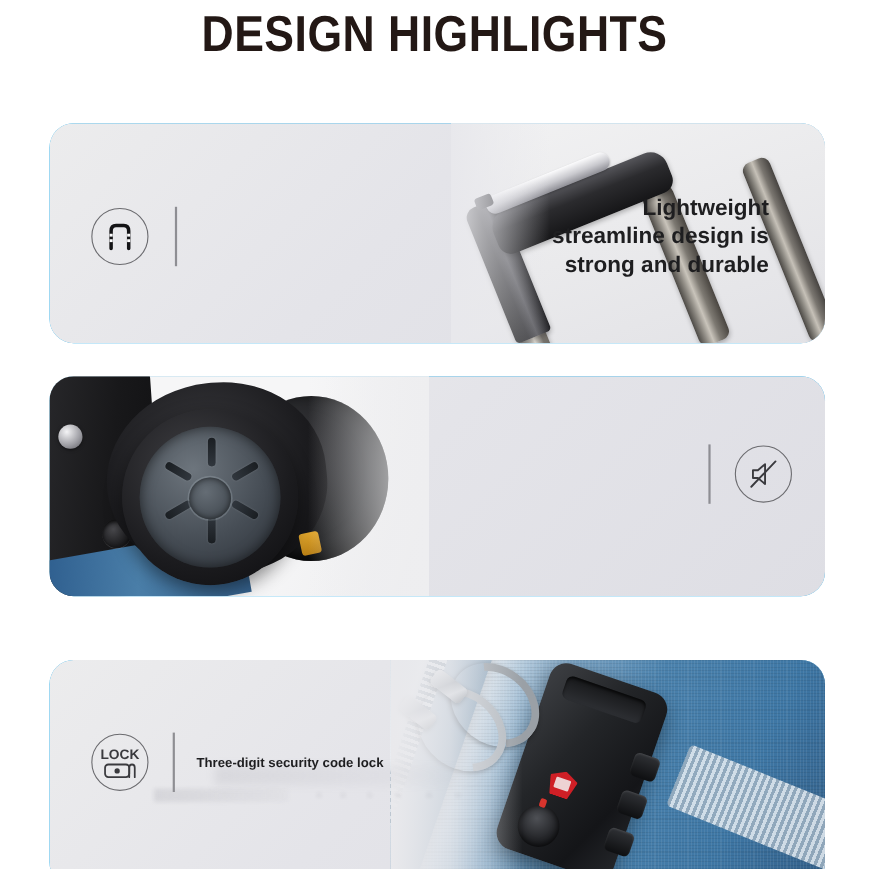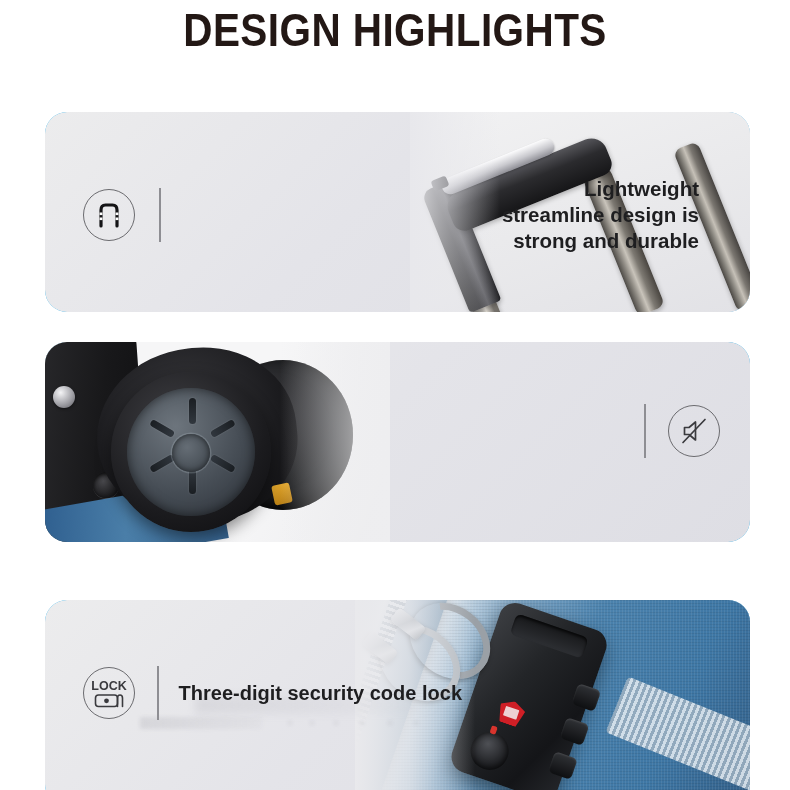--- a/index.html
+++ b/index.html
@@ -87,21 +87,21 @@
   #info-2{right:30px;top:62px;}
   #info-2 .caption{
     text-align:right;
     padding-right:22px;
   }
   #info-2 .divider{margin-right:22px;}
 
   
   #info-3{left:38px;top:66px;}
   #info-3 .divider{margin-left:22px;margin-right:20px;}
-  #info-3 .caption{text-align:left;font-size:20px;}
+  #info-3 .caption{text-align:left;font-size:12px;}
 
   
   .watermark{
     position:absolute;
     left:95px;top:117px;
     width:330px;height:12px;
     z-index:3;
     opacity:.45;
     filter:blur(2px);
     background:

